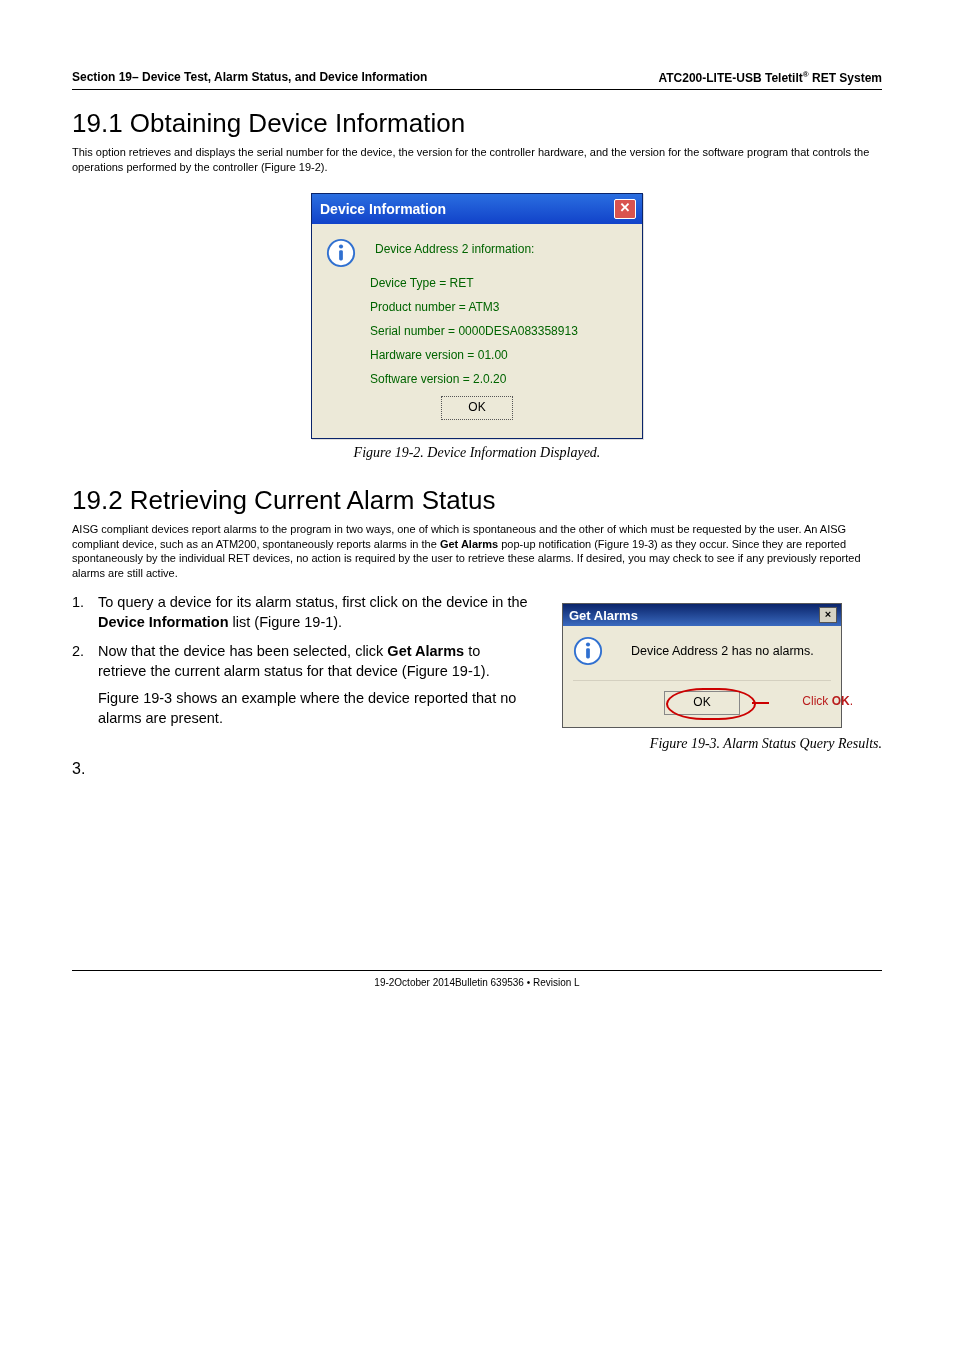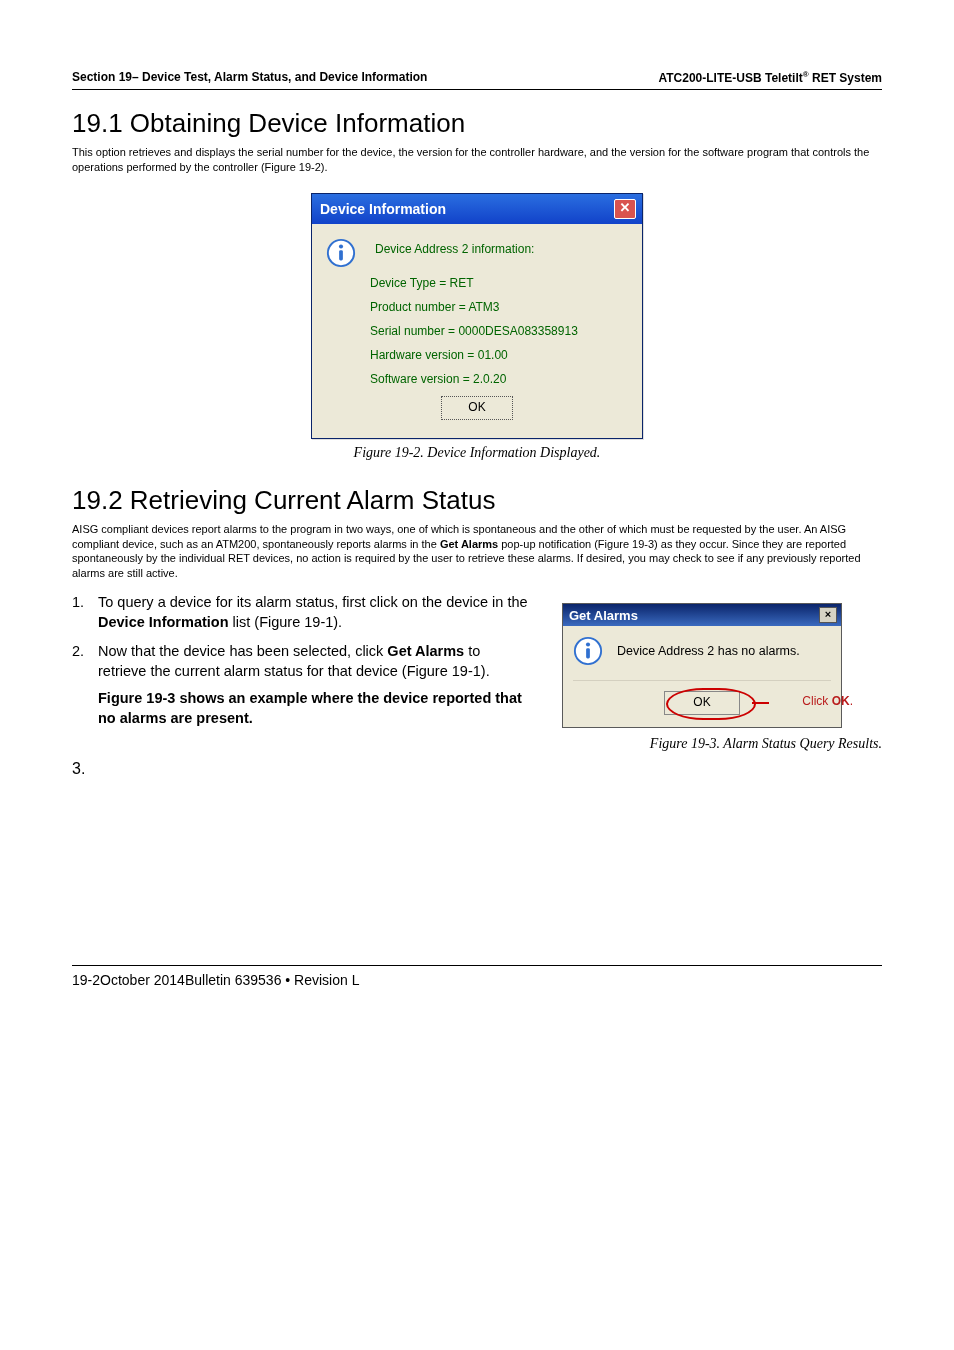--- a/index.html
+++ b/index.html
@@ -137,21 +137,20 @@
   ol.steps > li {
     display: flex;
     margin-bottom: 10px;
   }
   ol.steps > li > .num {
     width: 26px;
     flex-shrink: 0;
   }
   .step-sub {
     margin-top: 8px;
-    font-weight: bold;
   }
   
   .dlg2 {
     width: 278px;
     border: 1px solid #5a5a5a;
     background: #ece9d8;
   }
   .dlg2-title {
     background: linear-gradient(#0a246a, #3a6abf);
     color: #fff;
@@ -172,21 +171,21 @@
     line-height: 12px;
     text-align: center;
     font-weight: bold;
   }
   .dlg2-body {
     padding: 10px 10px 12px 10px;
   }
   .dlg2-msg {
     display: flex;
     align-items: center;
-    gap: 14px;
+    gap: 28px;
     font-size: 12.5px;
     border-bottom: 1px solid #d4d0c0;
     padding-bottom: 14px;
     margin-bottom: 10px;
   }
   .ok-row {
     display: flex;
     align-items: center;
     justify-content: center;
     gap: 10px;
@@ -237,22 +236,22 @@
   .footer {
     margin-top: auto;
   }
   .ftr-rule {
     border: 0;
     border-top: 1px solid #000;
     margin: 0 0 6px 0;
   }
   .ftr-row {
     display: flex;
-    justify-content: flex-start;
-    font-size: 14px;
+    justify-content: center;
+    font-size: 10px;
   }
 </style>
 </head>
 <body>
 
 <div class="page">
 
   <div class="hdr-row">
     <span>Section 19– Device Test, Alarm Status, and Device Information</span>
     <span>

